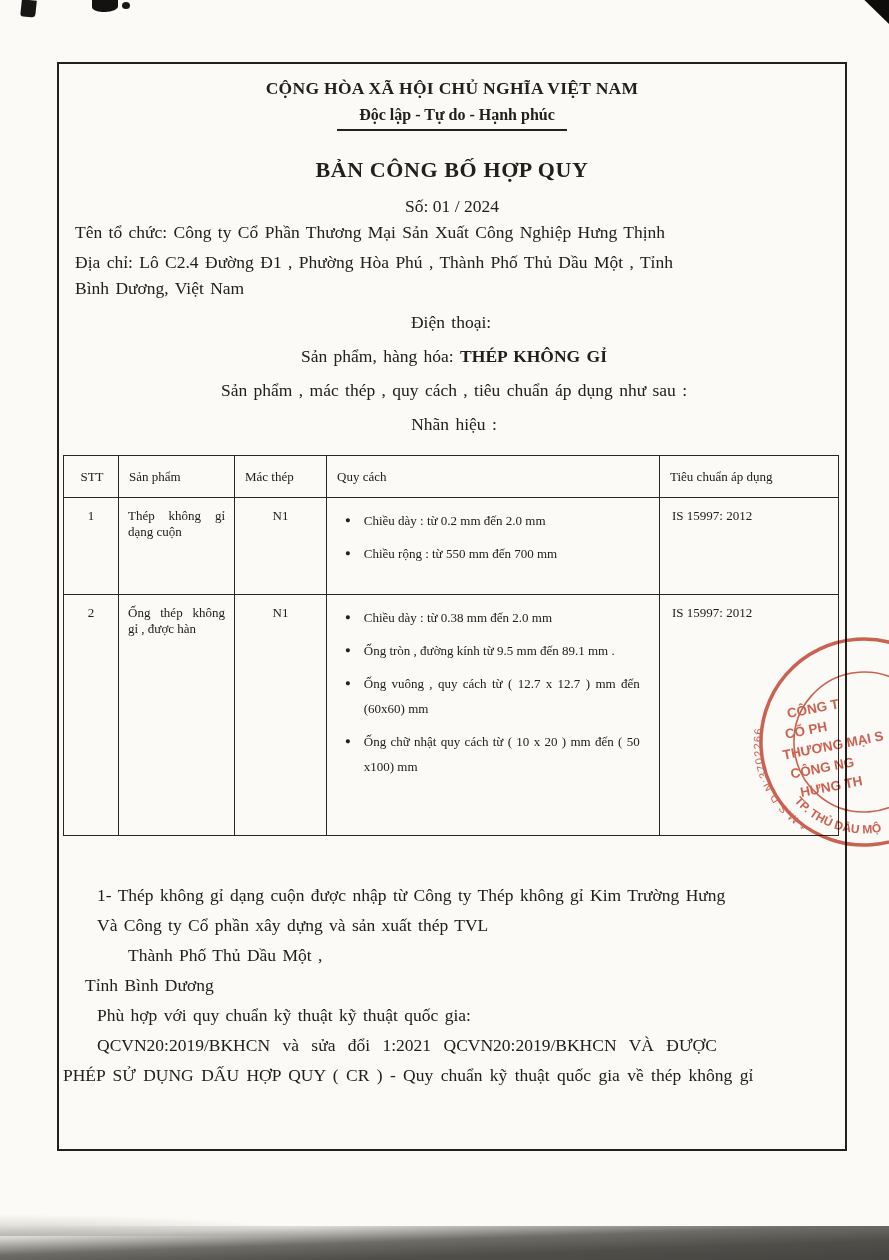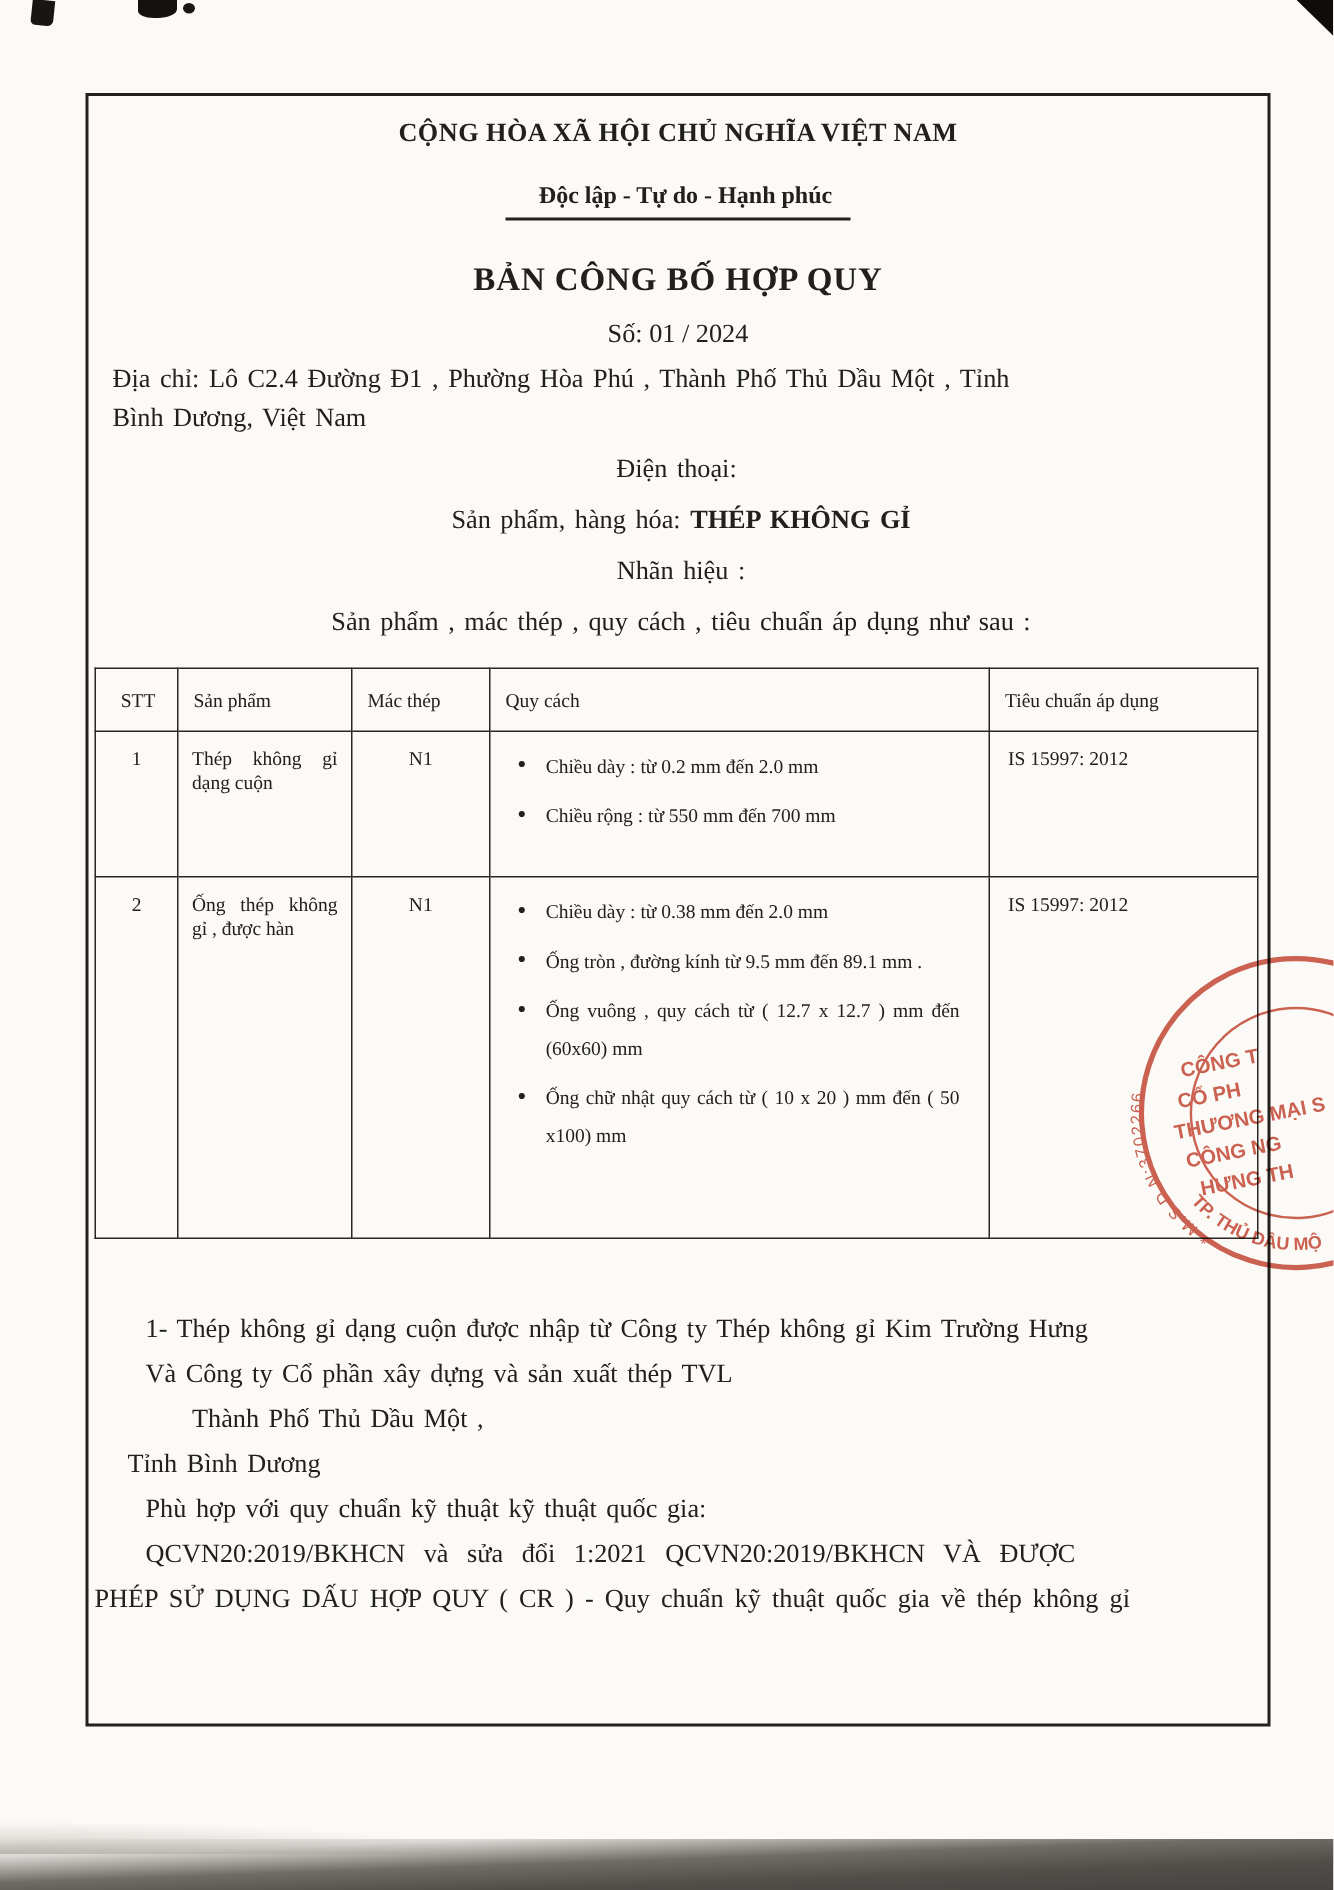--- a/index.html
+++ b/index.html
@@ -19,21 +19,21 @@
   .scan-bottom { position:absolute; left:0; right:0; bottom:0; height:34px; z-index:4;
     background:linear-gradient(178deg, rgba(120,118,112,0) 0%, rgba(120,118,112,.25) 18%, #6e6c66 45%, #504e49 70%, #454440 100%); }
 
   
   .frame {
     position:absolute; left:57px; top:62px; width:786px; height:1085px;
     border:2px solid #24211c; box-sizing:content-box; overflow:hidden;
   }
   .c { text-align:center; }
   .country { margin-top:14px; font-weight:bold; font-size:17.5px; letter-spacing:.3px;text-align:center; }
-  .motto-wrap { margin-top:20px; line-height:24px; }
+  .motto-wrap { margin-top:4px; line-height:24px; }
   .motto { display:inline-block; font-weight:bold; font-size:16px; padding:0 12px 2px 22px; border-bottom:2px solid #24211c; }
   .title { margin-top:24px; font-weight:bold; font-size:22px; letter-spacing:.6px; line-height:30px; }
   .num { margin-top:8px; font-size:17.5px; line-height:26px; }
 
   .para { font-size:17.5px; line-height:26px; margin:4px 18px 0 16px; word-spacing:2px; }
   .para.first { margin-top:0; }
   .para.gap { margin-top:8px;text-align:center; }
   .indent { margin-left:22px; }
   .bold { font-weight:bold; }
   .nowrap { white-space:nowrap; }
@@ -88,30 +88,31 @@
 
   <div class="frame">
 
     <div class="c country">CỘNG HÒA XÃ HỘI CHỦ NGHĨA VIỆT NAM</div>
     <div class="c motto-wrap">
       <span class="motto">Độc lập - Tự do - Hạnh phúc</span>
     </div>
     <div class="c title">BẢN CÔNG BỐ HỢP QUY</div>
     <div class="c num">Số: 01 / 2024</div>
 
+    <div class="para first nowrap">Tên tổ chức: Công ty Cổ Phần Thương Mại Sản Xuất Công Nghiệp Hưng Thịnh</div>
     <div class="para">
       <div class="nowrap">Địa chỉ: Lô C2.4 Đường Đ1 , Phường Hòa Phú , Thành Phố Thủ Dầu Một , Tỉnh</div>
       <div class="nowrap">Bình Dương, Việt Nam</div>
     </div>
     <div class="para gap nowrap">Điện thoại:</div>
     <div class="para gap indent nowrap">
       <span>Sản phẩm, hàng hóa: </span><span class="bold">THÉP KHÔNG GỈ</span>
     </div>
+    <div class="para gap indent nowrap">Sản phẩm , mác thép , quy cách , tiêu chuẩn áp dụng như sau :</div>
     <div class="para gap indent nowrap">Nhãn hiệu :</div>
-    <div class="para gap indent nowrap">Sản phẩm , mác thép , quy cách , tiêu chuẩn áp dụng như sau :</div>
 
     <table>
       <colgroup>
         <col class="col-stt">
           <col class="col-prod">
           <col class="col-grade">
           <col class="col-spec">
           <col class="col-std">
       </colgroup>
       <tbody>

